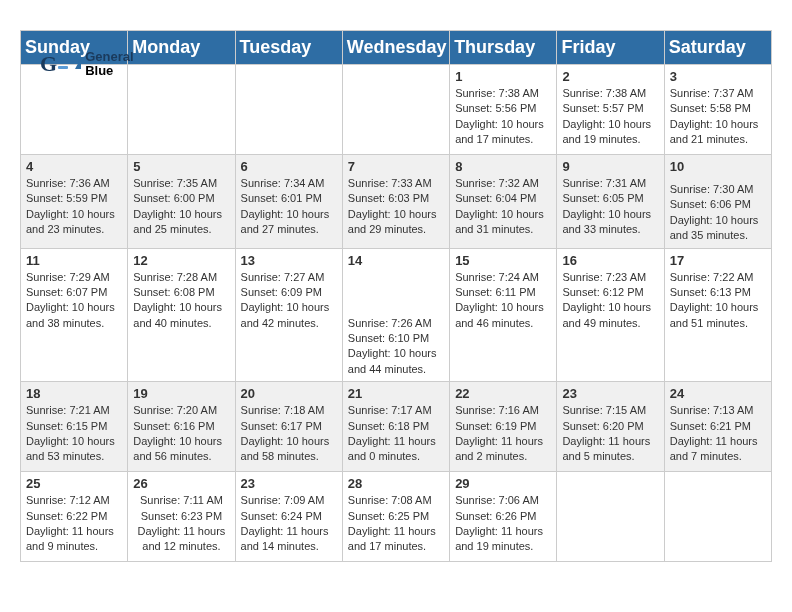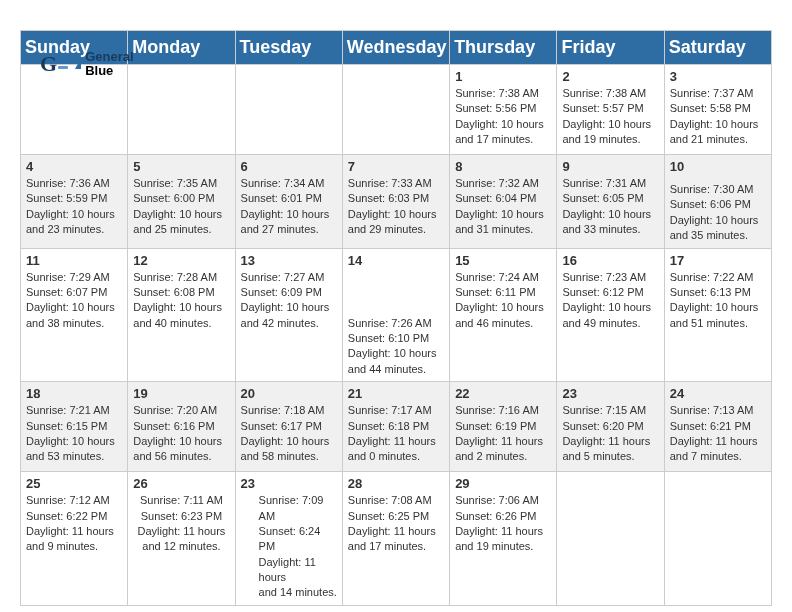--- a/index.html
+++ b/index.html
@@ -302,21 +302,21 @@
           </td>
           <td>
             <div class="day-number">26</div>
             <div class="day-info" style="white-space: pre-line; text-align: center;">Sunrise: 7:11 AM
 Sunset: 6:23 PM
 Daylight: 11 hours
 and 12 minutes.</div>
           </td>
           <td>
             <div class="day-number">23</div>
-            <div class="day-info" style="white-space: pre-line; margin-left: 18px;">Sunrise: 7:09 AM
+            <div class="day-info" style="white-space: pre-line;">Sunrise: 7:09 AM
 Sunset: 6:24 PM
 Daylight: 11 hours
 and 14 minutes.</div>
           </td>
           <td>
             <div class="day-number">28</div>
             <div class="day-info" style="white-space: pre-line;">Sunrise: 7:08 AM
 Sunset: 6:25 PM
 Daylight: 11 hours
 and 17 minutes.</div>

